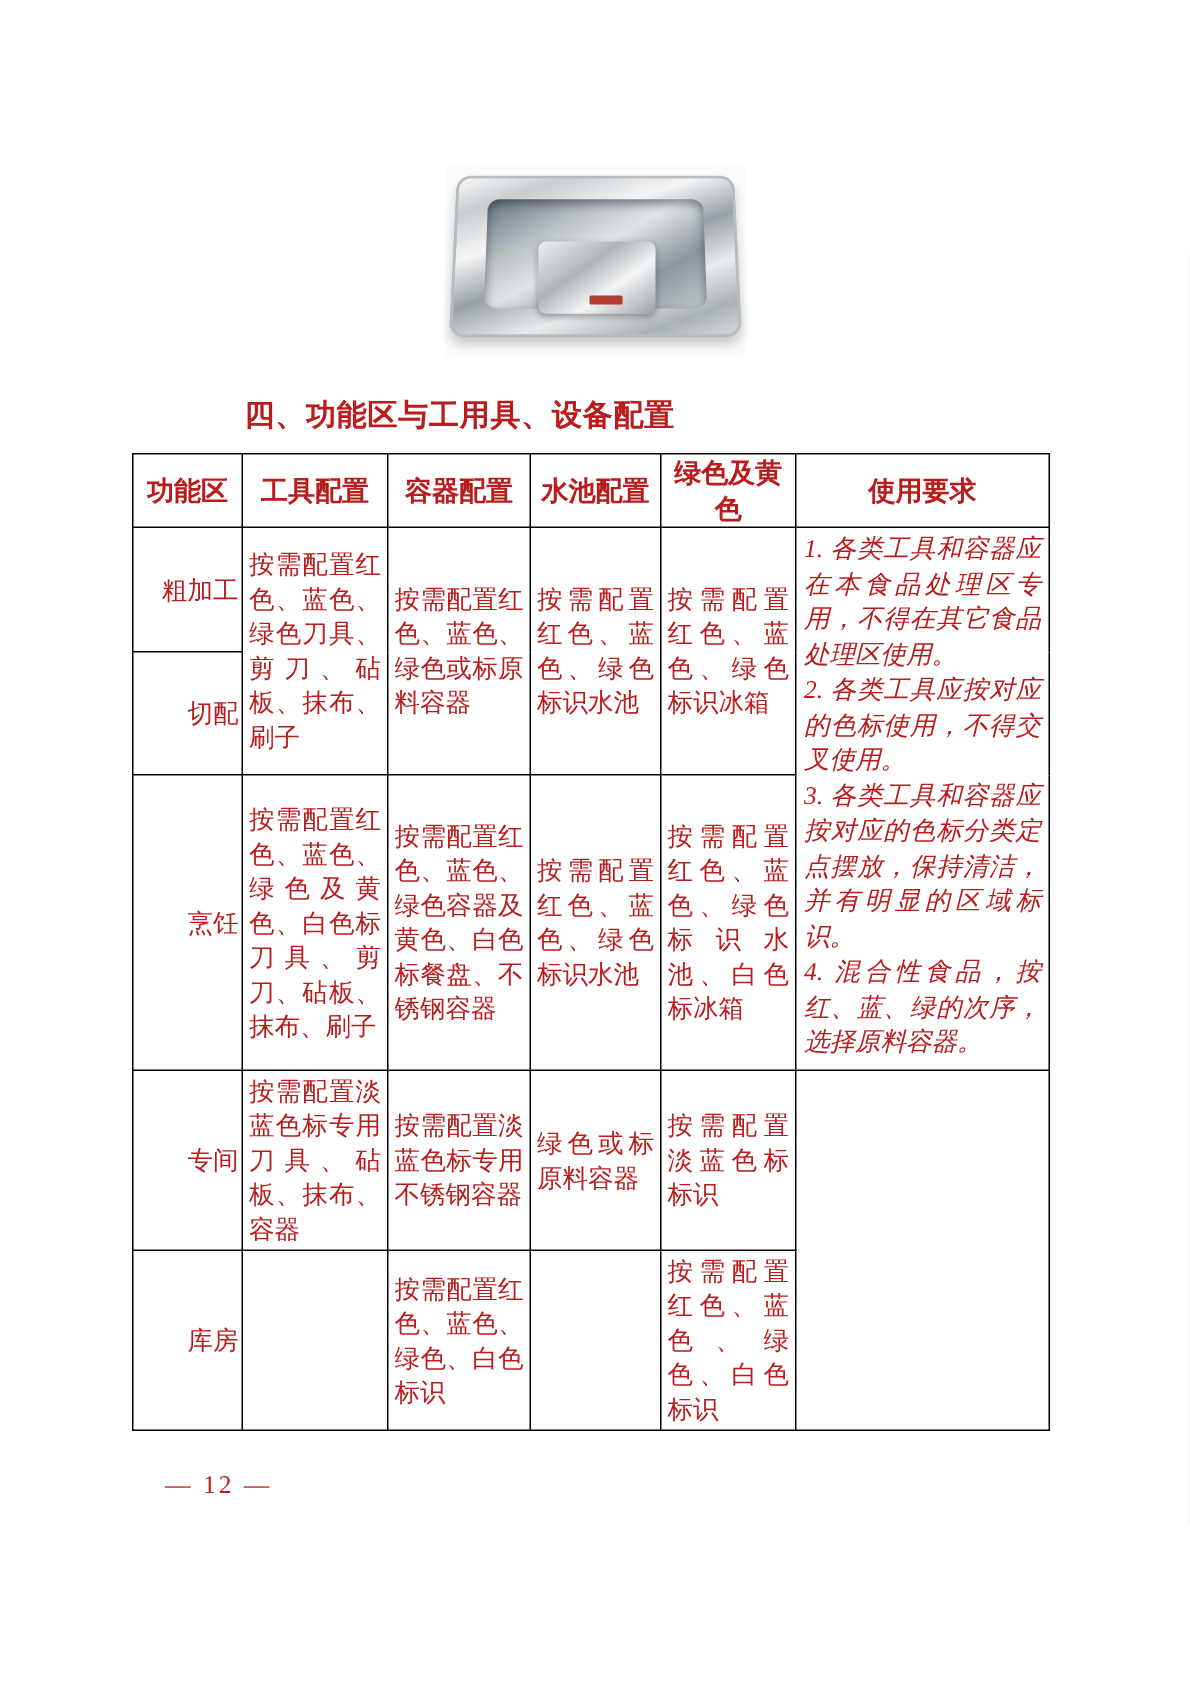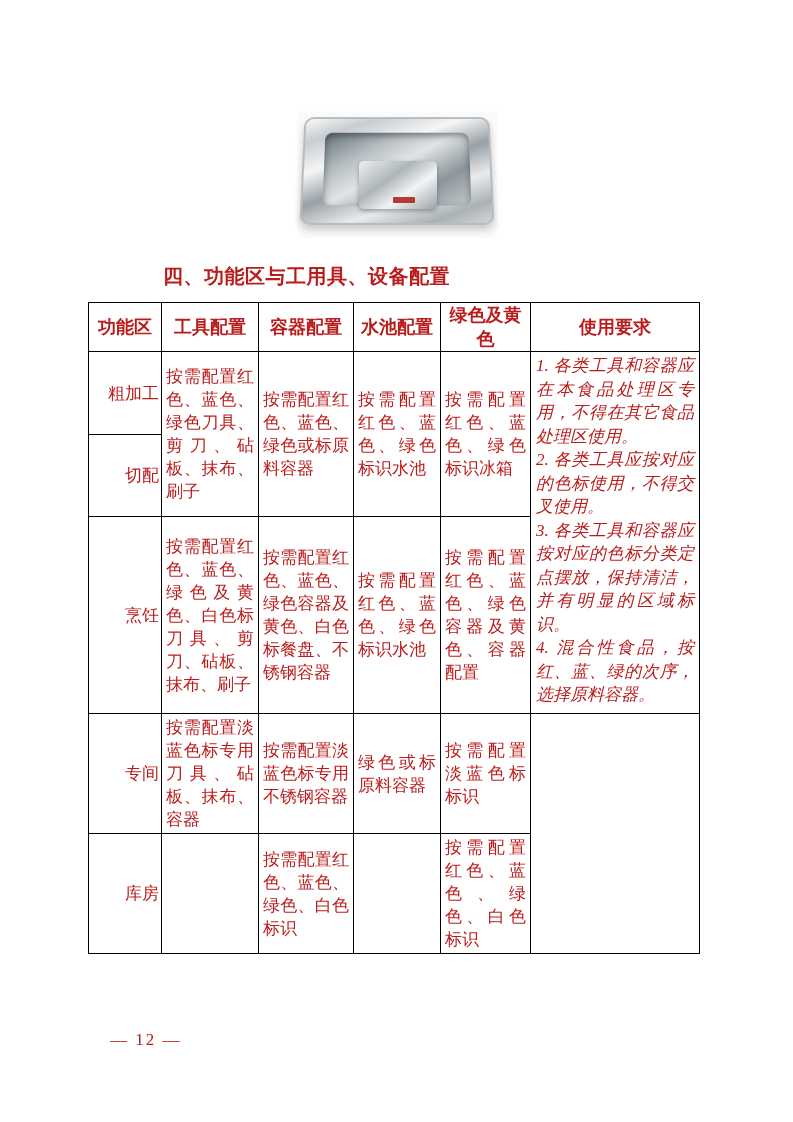--- a/index.html
+++ b/index.html
@@ -55,21 +55,21 @@
     text-align:justify; vertical-align:middle;
     font-size:17px; line-height:23px; padding:2px 4px;
   }
   td.req {
     text-align:justify; vertical-align:top;
     font-size:17px; line-height:23.5px; padding:2px 5px 2px 5px;
   }
   td.req p { margin:0;font-style:italic; }
 
   
-  .pageno { position:absolute; left:110px; top:1030px; font-size:17px; letter-spacing:2px; }
+  .pageno { position:absolute; left:110px; top:980px; font-size:17px; letter-spacing:2px; }
 </style>
 </head>
 <body>
 
 <div class="page">
 
   <div class="tray">
     <div class="tray-rim"></div>
     <div class="tray-well"></div>
     <div class="tray-base"></div>
@@ -110,21 +110,21 @@
         </td>
       </tr>
       <tr class="r2">
         <td class="zone">切配</td>
       </tr>
       <tr class="r3">
         <td class="zone">烹饪</td>
         <td class="cfgc">按需配置红色、蓝色、绿色及黄色、白色标刀具、剪刀、砧板、抹布、刷子</td>
         <td class="cfgc">按需配置红色、蓝色、绿色容器及黄色、白色标餐盘、不锈钢容器</td>
         <td class="cfgc">按需配置红色、蓝色、绿色标识水池</td>
-        <td class="cfgc">按需配置红色、蓝色、绿色容器及黄色、容器配置</td>
+        <td class="cfgc">按需配置红色、蓝色、绿色标识水池、白色标冰箱</td>
       </tr>
       <tr class="r4">
         <td class="zone">专间</td>
         <td class="cfgc">按需配置淡蓝色标专用刀具、砧板、抹布、容器</td>
         <td class="cfgc">按需配置淡蓝色标专用不锈钢容器</td>
         <td class="cfgc">绿色或标原料容器</td>
         <td class="cfgc">按需配置淡蓝色标标识</td>
         <td class="req" rowspan="2"></td>
       </tr>
       <tr class="r5">

